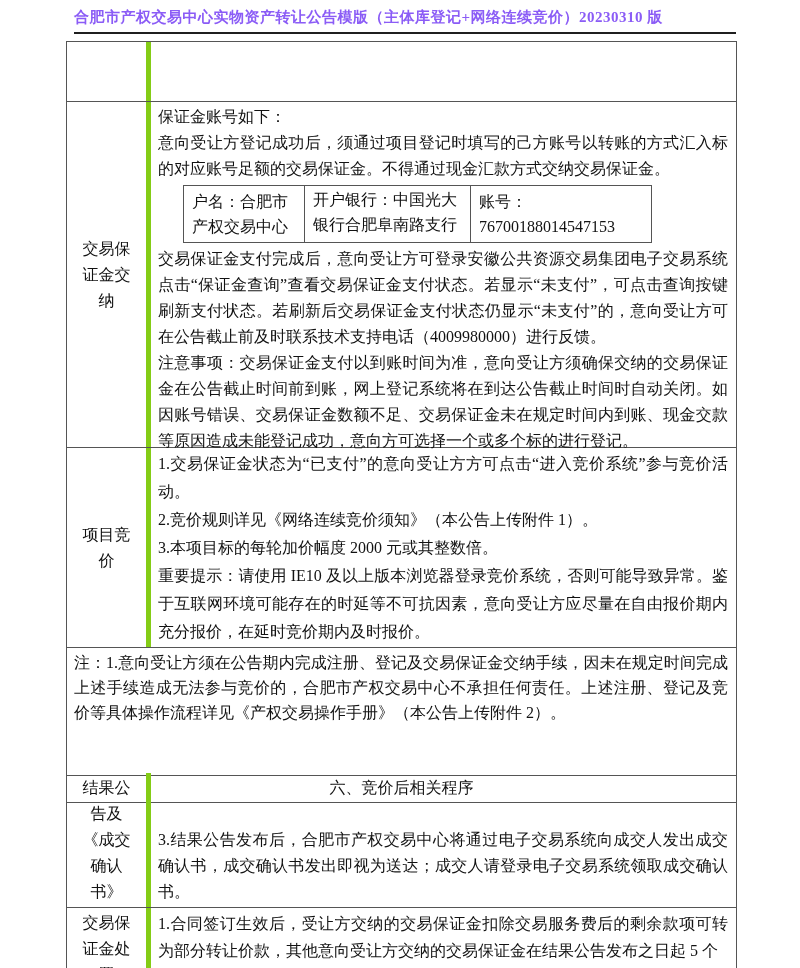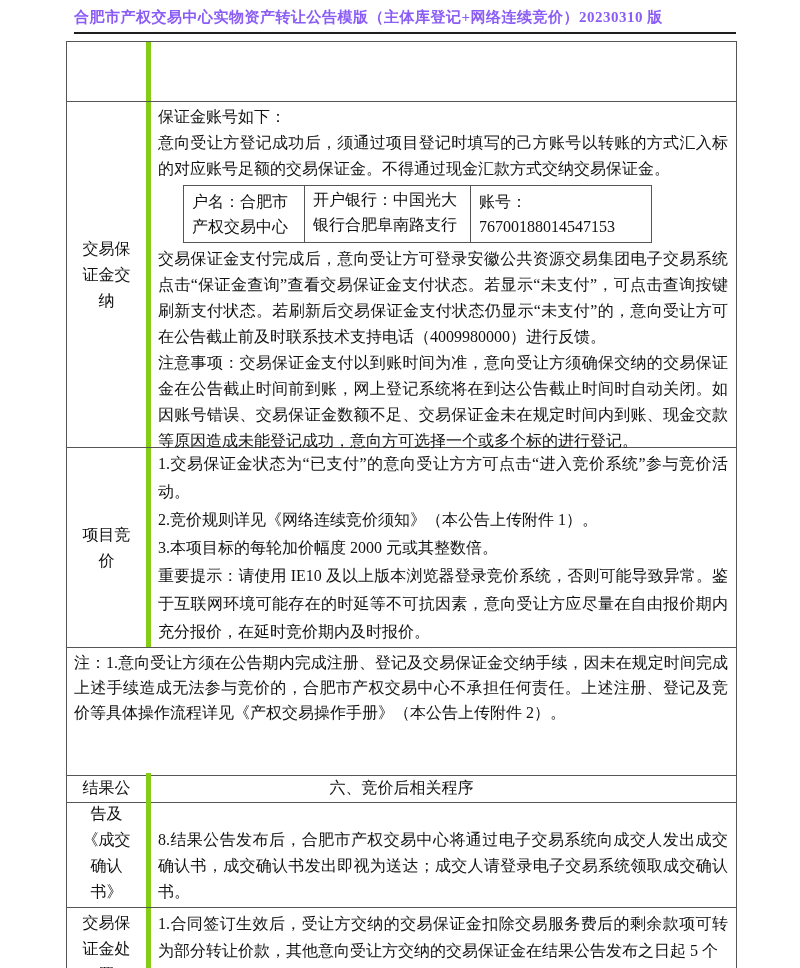--- a/index.html
+++ b/index.html
@@ -97,21 +97,21 @@
 
     <div class="t-row r5">
       <div class="full-cell section-cell">
         <span>六、竞价后相关程序</span>
       </div>
     </div>
 
     <div class="t-row r6 lh26">
       <div class="label-cell">结果公告及《成交确认书》</div>
       <div class="content-cell">
-        <p>8.结果公告发布后，合肥市产权交易中心将通过电子交易系统向成交人发出成交确认书，成交确认书发出即视为送达；成交人请登录电子交易系统领取成交确认书。</p>
+        <p>3.结果公告发布后，合肥市产权交易中心将通过电子交易系统向成交人发出成交确认书，成交确认书发出即视为送达；成交人请登录电子交易系统领取成交确认书。</p>
       </div>
     </div>
 
     <div class="t-row last lh27">
       <div class="label-cell">交易保证金处置</div>
       <div class="content-cell">
         <p>1.合同签订生效后，受让方交纳的交易保证金扣除交易服务费后的剩余款项可转为部分转让价款，其他意向受让方交纳的交易保证金在结果公告发布之日起 5 个</p>
       </div>
     </div>
 

